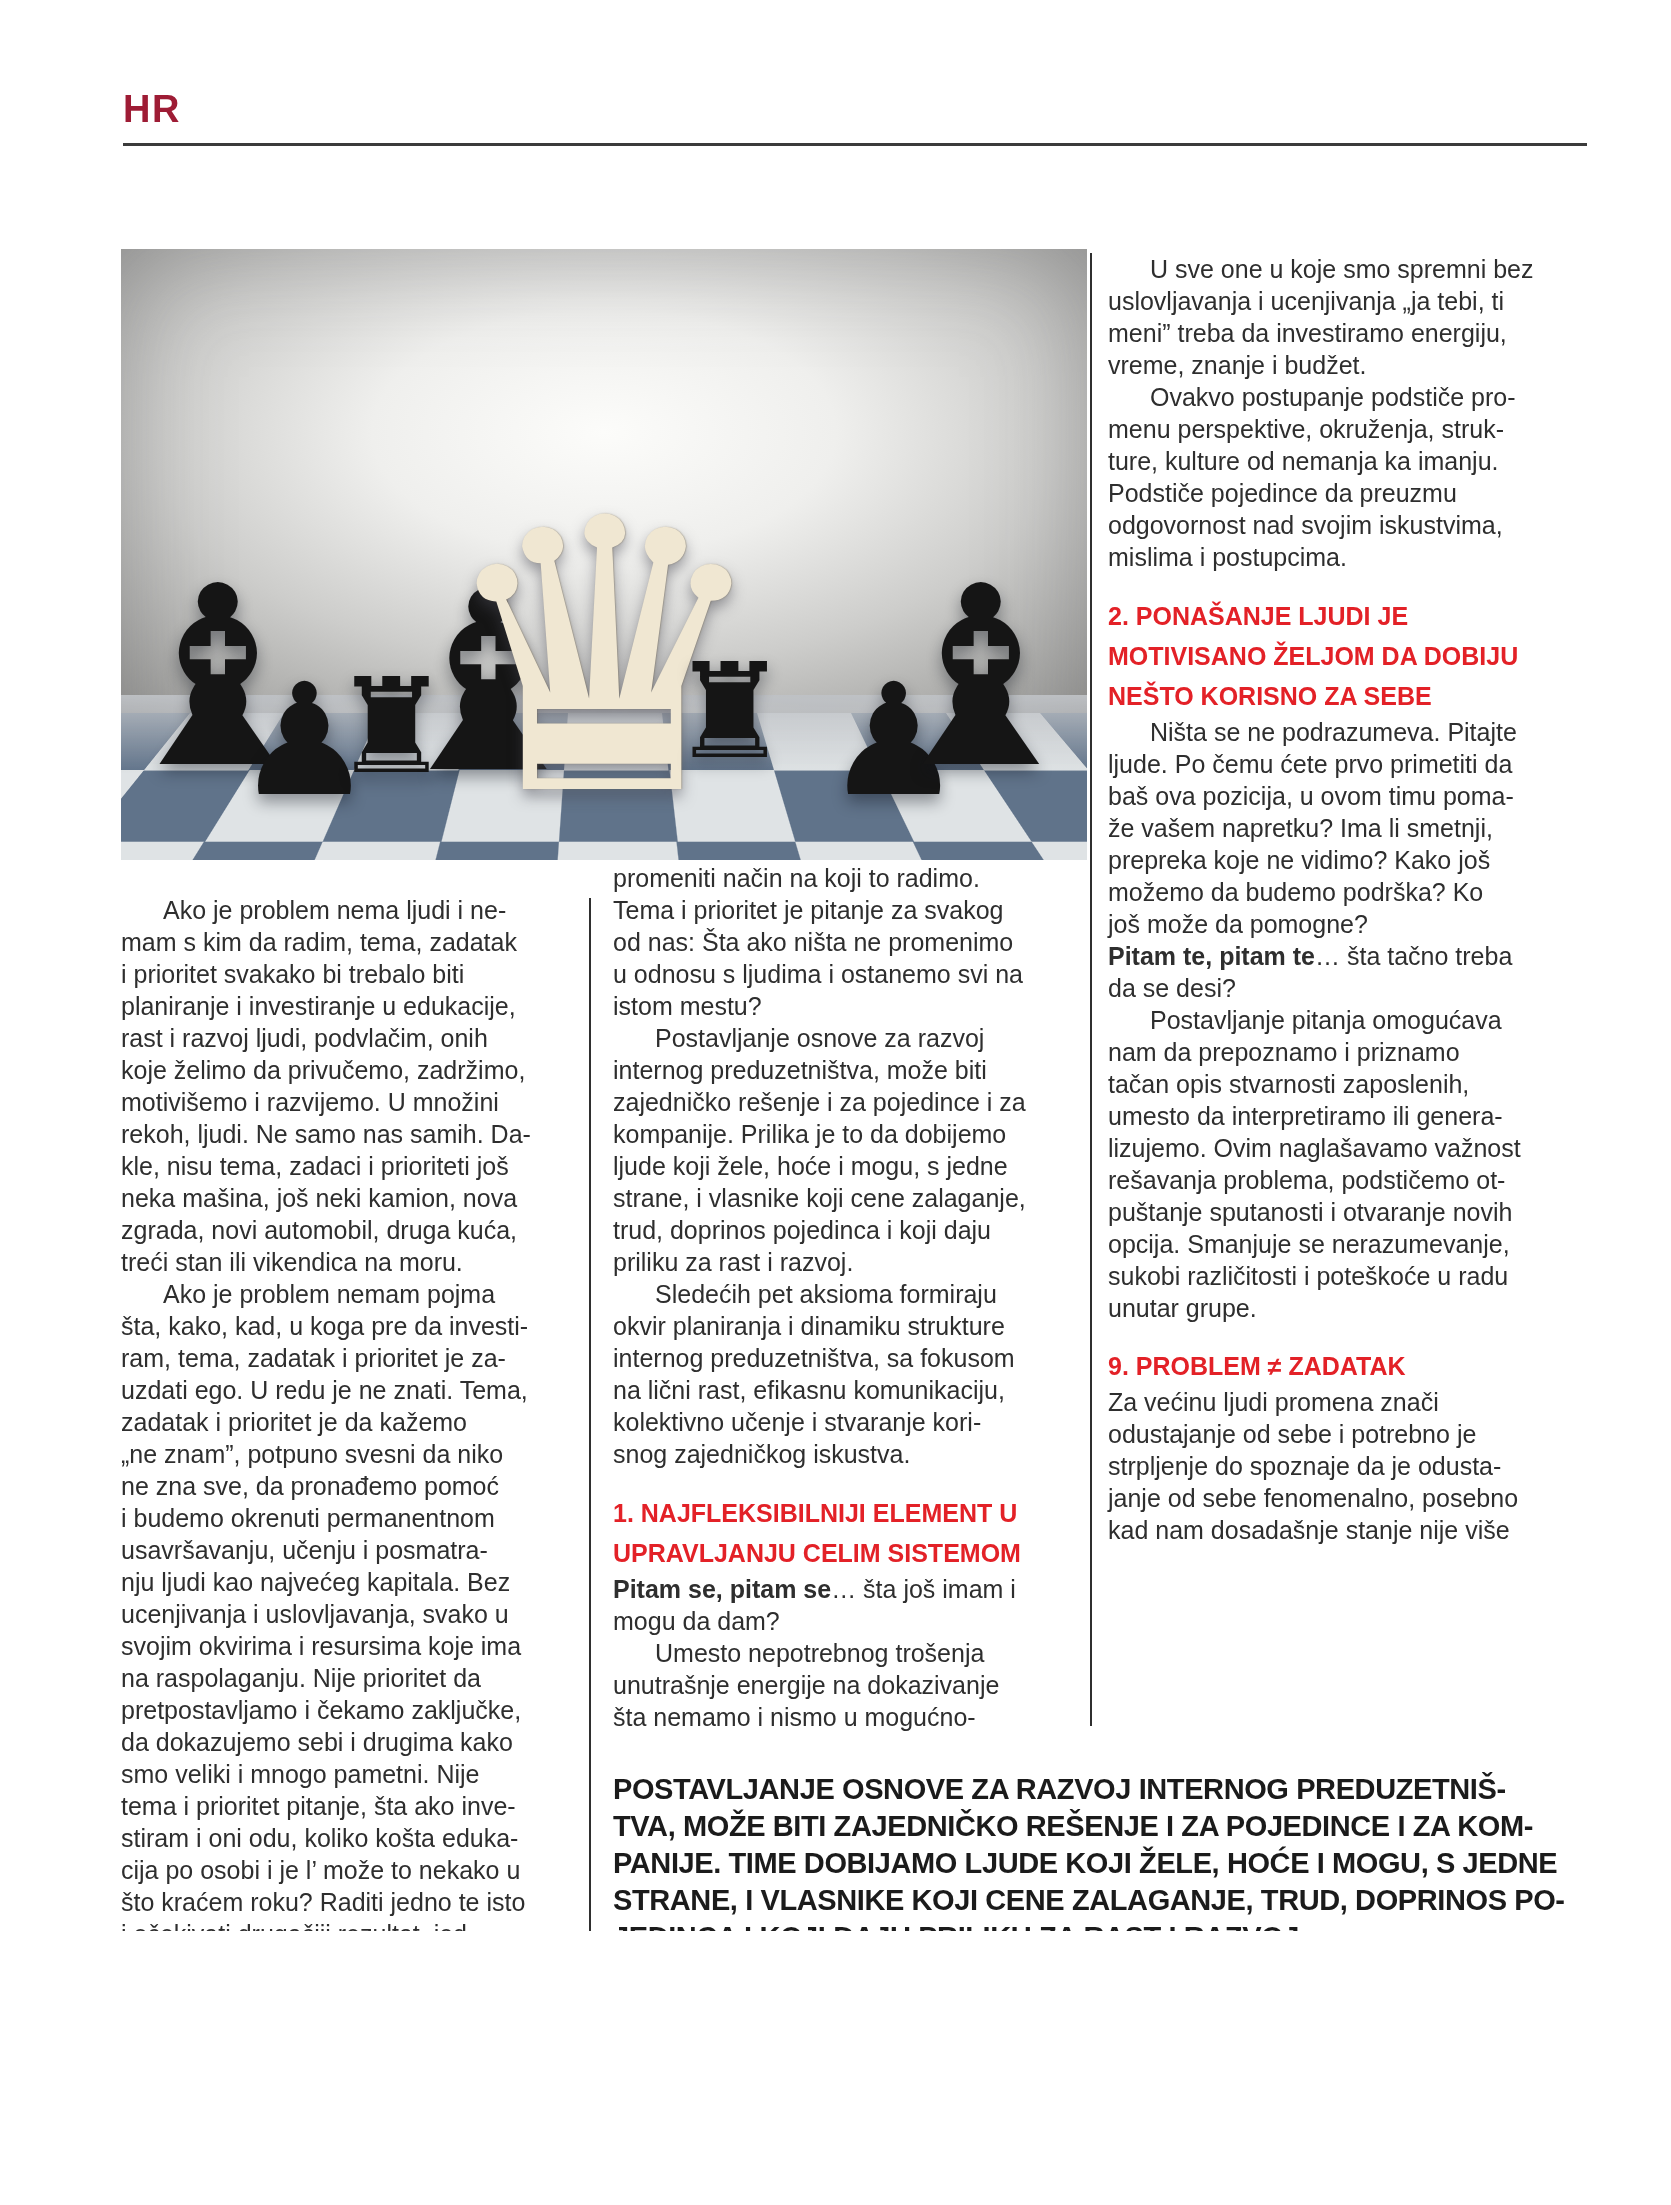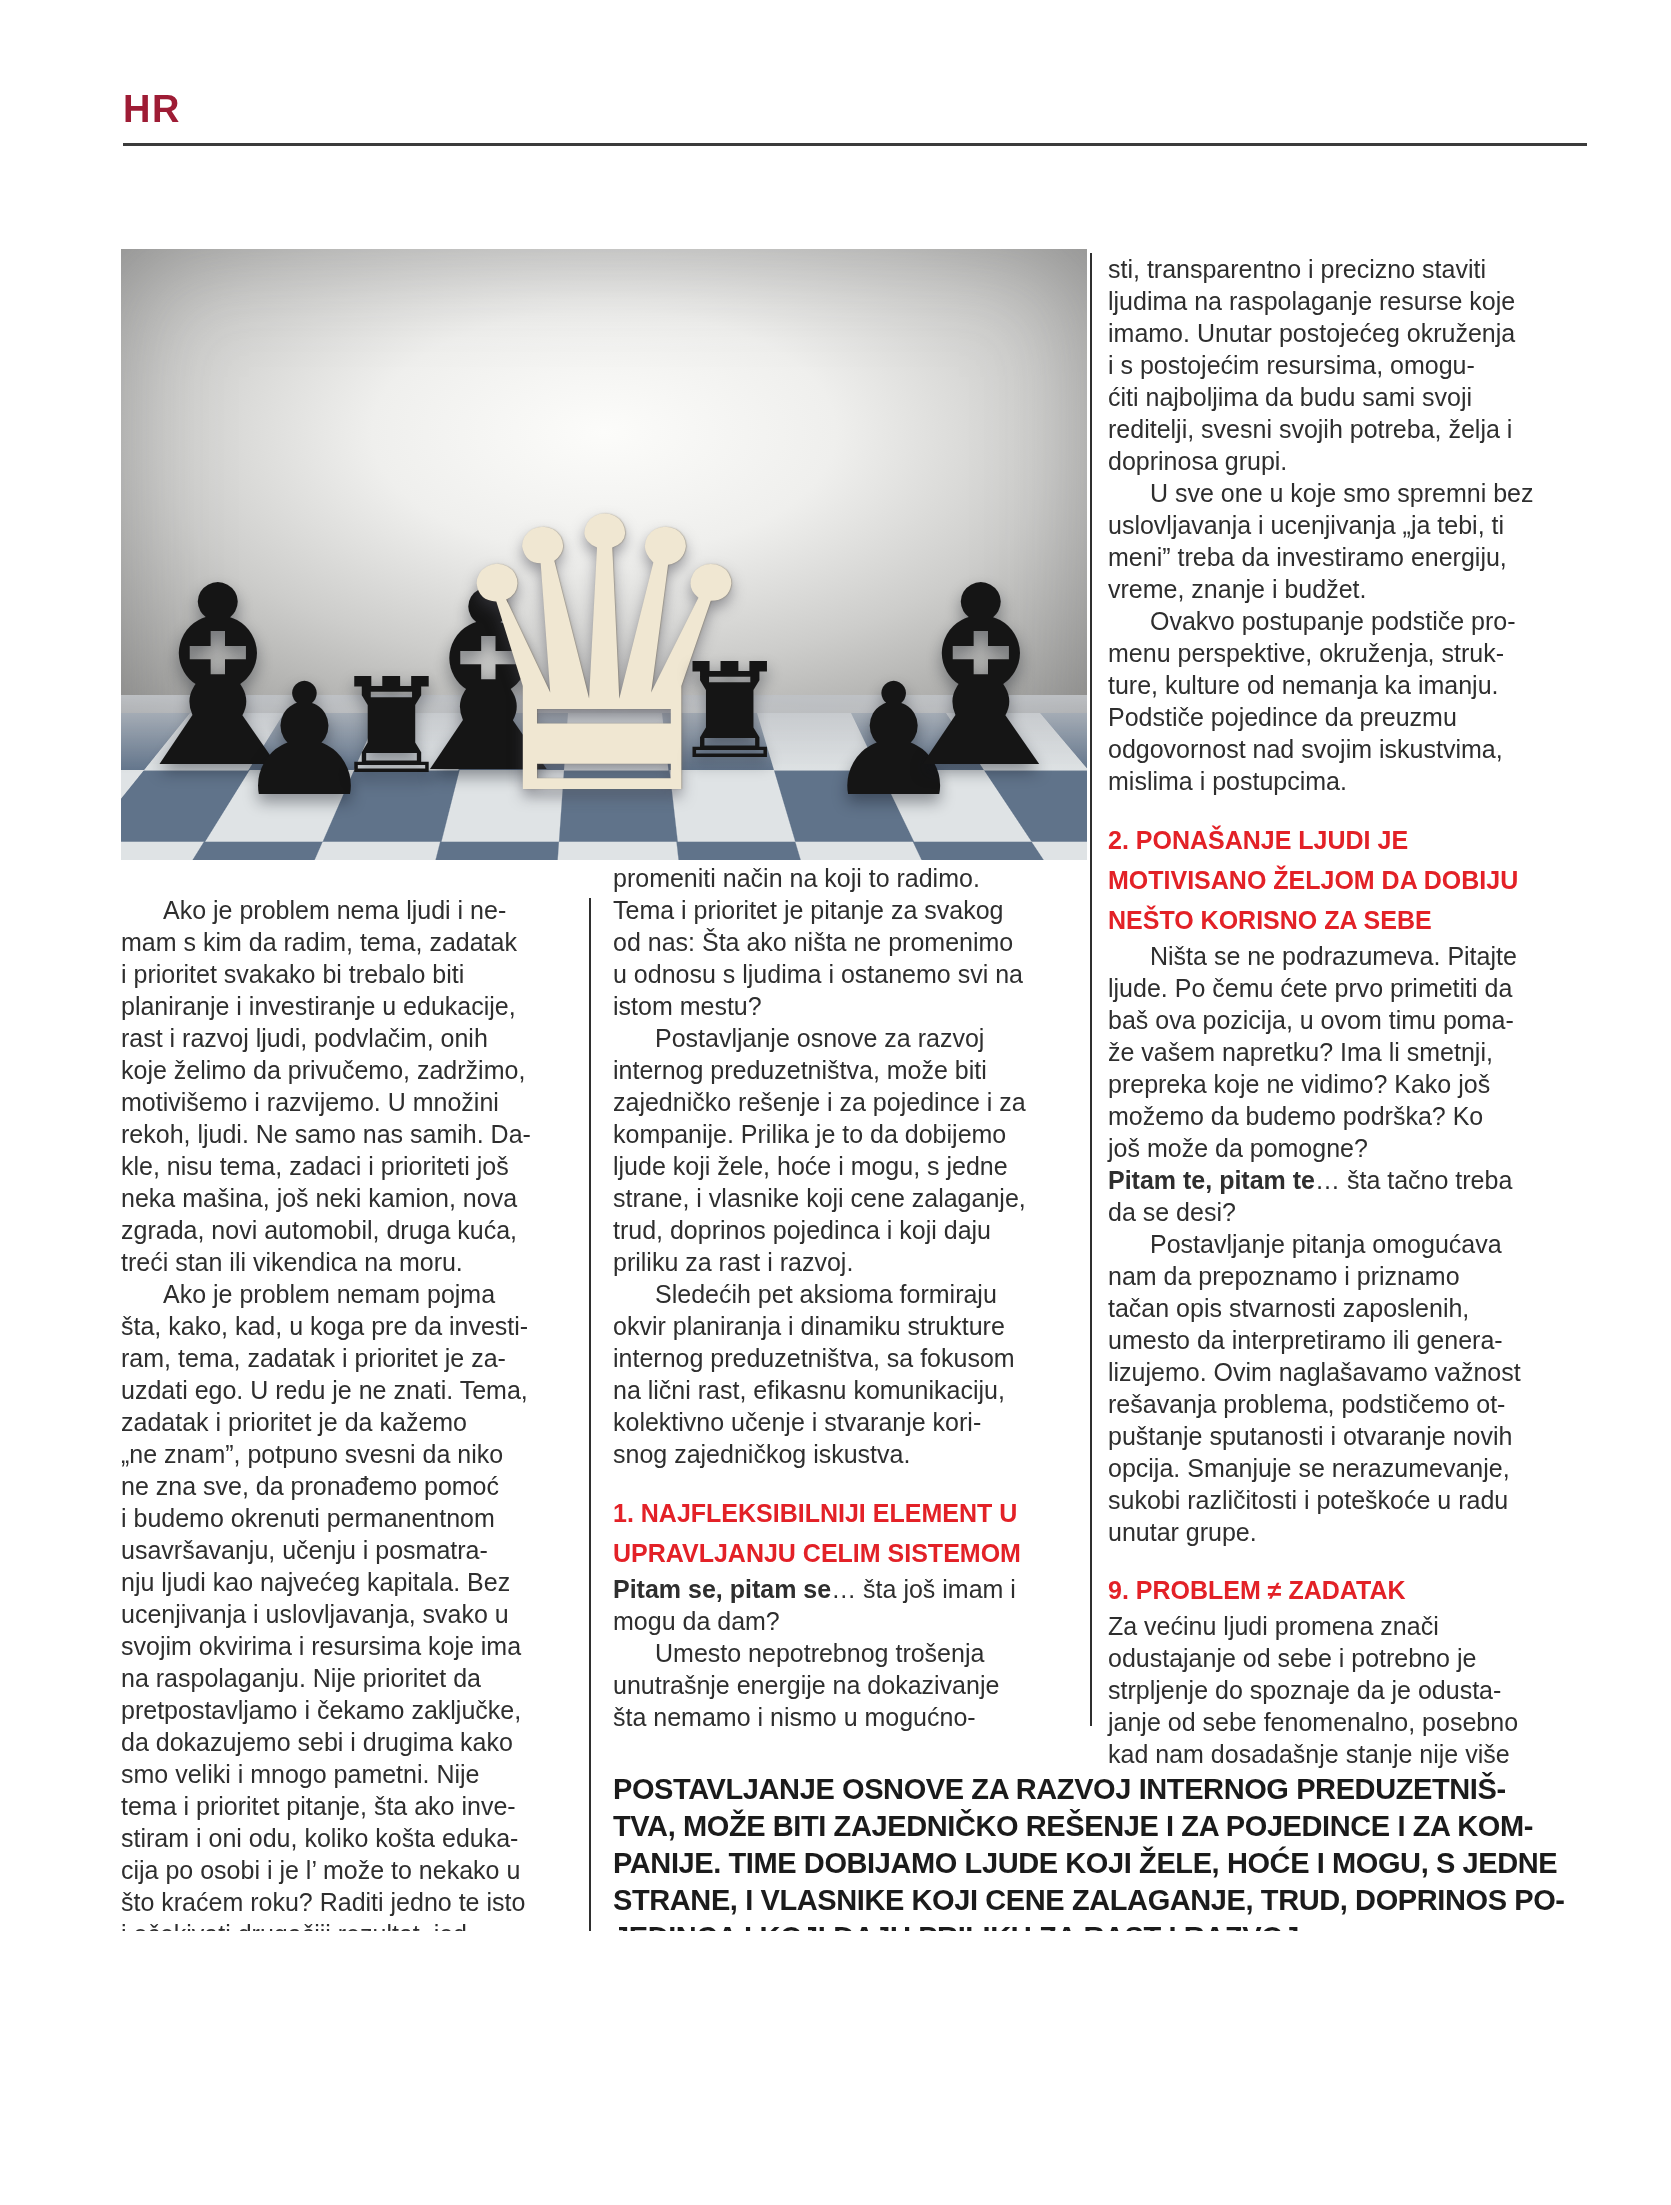--- a/index.html
+++ b/index.html
@@ -139,27 +139,20 @@
 snog zajedničkog iskustva.</p>
       <h3 class="sec-h">1. NAJFLEKSIBILNIJI ELEMENT U
 UPRAVLJANJU CELIM SISTEMOM</h3>
       <p class="body lead"><b>Pitam se, pitam se</b><span>… šta još imam i
 mogu da dam?</span></p>
       <p class="body ind">Umesto nepotrebnog trošenja
 unutrašnje energije na dokazivanje
 šta nemamo i nismo u mogućno-</p>
     </div>
   <div class="abs col col-3">
-      <p class="body">sti, transparentno i precizno staviti
-ljudima na raspolaganje resurse koje
-imamo. Unutar postojećeg okruženja
-i s postojećim resursima, omogu-
-ćiti najboljima da budu sami svoji
-reditelji, svesni svojih potreba, želja i
-doprinosa grupi.</p>
       <p class="body ind">U sve one u koje smo spremni bez
 uslovljavanja i ucenjivanja „ja tebi, ti
 meni” treba da investiramo energiju,
 vreme, znanje i budžet.</p>
       <p class="body ind">Ovakvo postupanje podstiče pro-
 menu perspektive, okruženja, struk-
 ture, kulture od nemanja ka imanju.
 Podstiče pojedince da preuzmu
 odgovornost nad svojim iskustvima,
 mislima i postupcima.</p>

